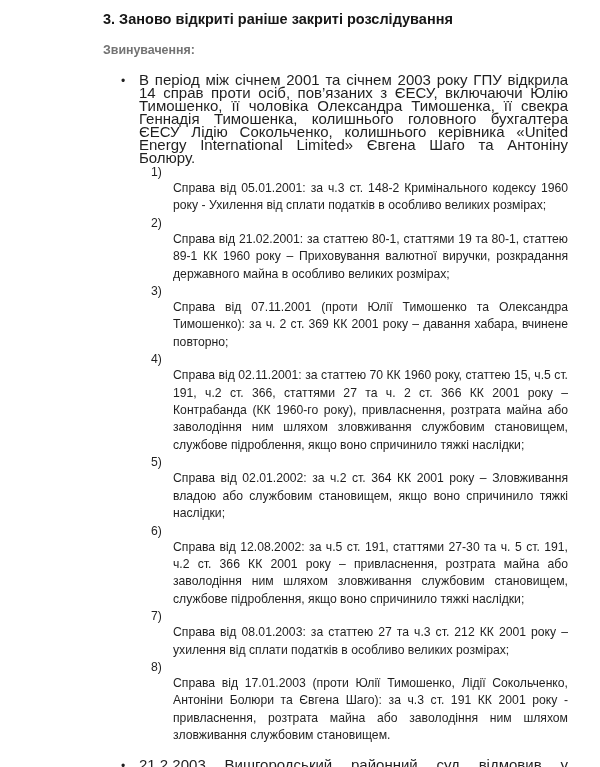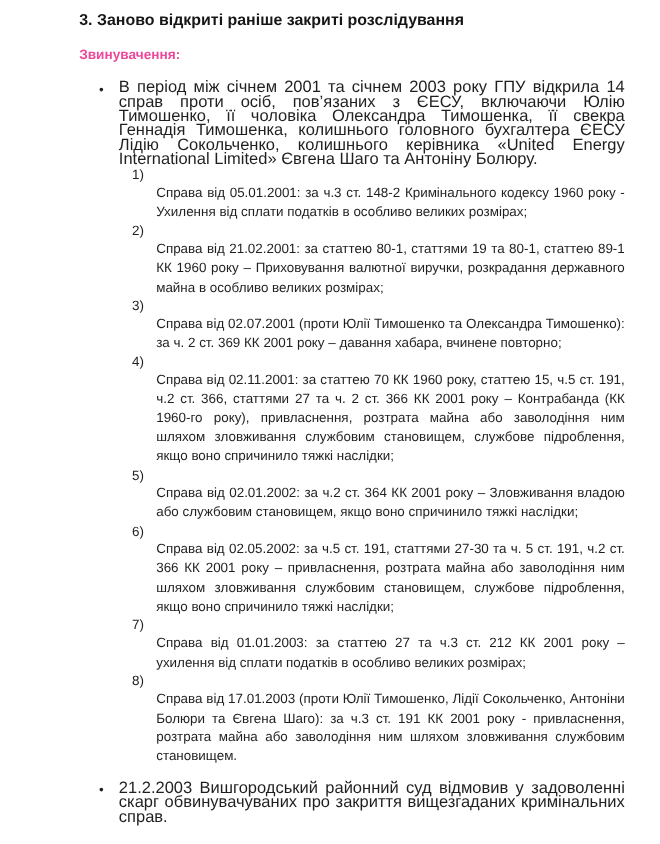--- a/index.html
+++ b/index.html
@@ -13,36 +13,36 @@
     overflow: hidden;
     position: relative;
     font-family: "Liberation Sans", "DejaVu Sans", sans-serif;
     color: #1f1f1f;
   }
   .page {
     position: relative;
     width: 600px;
     height: 767px;
     box-sizing: border-box;
-    padding: 9px 32px 0 72px;
+    padding: 9px 32px 0 103px;
     background: #ffffff;
   }
   .doc-title {
     font-size: 14.5px;
     line-height: 20px;
     font-weight: bold;
     margin: 0 0 13px 0;
     color: #161616;
   }
   .section-heading {
     font-size: 12.4px;
     line-height: 17px;
     font-weight: bold;
     margin: 0 0 14px 0;
-    color: #ec4899;
+    color: #737373;
   }
   .bullet-item {
     display: flex;
     align-items: flex-start;
     padding-left: 18px;
   }
   .bullet-marker {
     flex: none;
     width: 18px;
     font-size: 12.2px;
@@ -114,37 +114,37 @@
     <li class="case-row">
       <span class="case-num">1)</span>
       <span class="case-text">Справа від 05.01.2001: за ч.3 ст. 148-2 Кримінального кодексу 1960 року - Ухилення від сплати податків в особливо великих розмірах;</span>
     </li>
     <li class="case-row">
       <span class="case-num">2)</span>
       <span class="case-text">Справа від 21.02.2001: за статтею 80-1, статтями 19 та 80-1, статтею 89-1 КК 1960 року – Приховування валютної виручки, розкрадання державного майна в особливо великих розмірах;</span>
     </li>
     <li class="case-row">
       <span class="case-num">3)</span>
-      <span class="case-text">Справа від 02.07.2001 (проти Юлії Тимошенко та Олександра Тимошенко): за ч. 2 ст. 369 КК 2001 року – давання хабара, вчинене повторно;</span>
+      <span class="case-text">Справа від 07.11.2001 (проти Юлії Тимошенко та Олександра Тимошенко): за ч. 2 ст. 369 КК 2001 року – давання хабара, вчинене повторно;</span>
     </li>
     <li class="case-row">
       <span class="case-num">4)</span>
       <span class="case-text">Справа від 02.11.2001: за статтею 70 КК 1960 року, статтею 15, ч.5 ст. 191, ч.2 ст. 366, статтями 27 та ч. 2 ст. 366 КК 2001 року – Контрабанда (КК 1960-го року), привласнення, розтрата майна або заволодіння ним шляхом зловживання службовим становищем, службове підроблення, якщо воно спричинило тяжкі наслідки;</span>
     </li>
     <li class="case-row">
       <span class="case-num">5)</span>
       <span class="case-text">Справа від 02.01.2002: за ч.2 ст. 364 КК 2001 року – Зловживання владою або службовим становищем, якщо воно спричинило тяжкі наслідки;</span>
     </li>
     <li class="case-row">
       <span class="case-num">6)</span>
-      <span class="case-text">Справа від 02.05.2002: за ч.5 ст. 191, статтями 27-30 та ч. 5 ст. 191, ч.2 ст. 366 КК 2001 року – привласнення, розтрата майна або заволодіння ним шляхом зловживання службовим становищем, службове підроблення, якщо воно спричинило тяжкі наслідки;</span>
+      <span class="case-text">Справа від 12.08.2002: за ч.5 ст. 191, статтями 27-30 та ч. 5 ст. 191, ч.2 ст. 366 КК 2001 року – привласнення, розтрата майна або заволодіння ним шляхом зловживання службовим становищем, службове підроблення, якщо воно спричинило тяжкі наслідки;</span>
     </li>
     <li class="case-row">
       <span class="case-num">7)</span>
-      <span class="case-text">Справа від 01.01.2003: за статтею 27 та ч.3 ст. 212 КК 2001 року – ухилення від сплати податків в особливо великих розмірах;</span>
+      <span class="case-text">Справа від 08.01.2003: за статтею 27 та ч.3 ст. 212 КК 2001 року – ухилення від сплати податків в особливо великих розмірах;</span>
     </li>
     <li class="case-row">
       <span class="case-num">8)</span>
       <span class="case-text">Справа від 17.01.2003 (проти Юлії Тимошенко, Лідії Сокольченко, Антоніни Болюри та Євгена Шаго): за ч.3 ст. 191 КК 2001 року - привласнення, розтрата майна або заволодіння ним шляхом зловживання службовим становищем.</span>
     </li>
   </ol>
 
   <div class="bullet-item second">
     <span class="bullet-marker">•</span>
     <p class="bullet-text">21.2.2003 Вишгородський районний суд відмовив у задоволенні скарг обвинувачуваних про закриття вищезгаданих кримінальних справ.</p>

